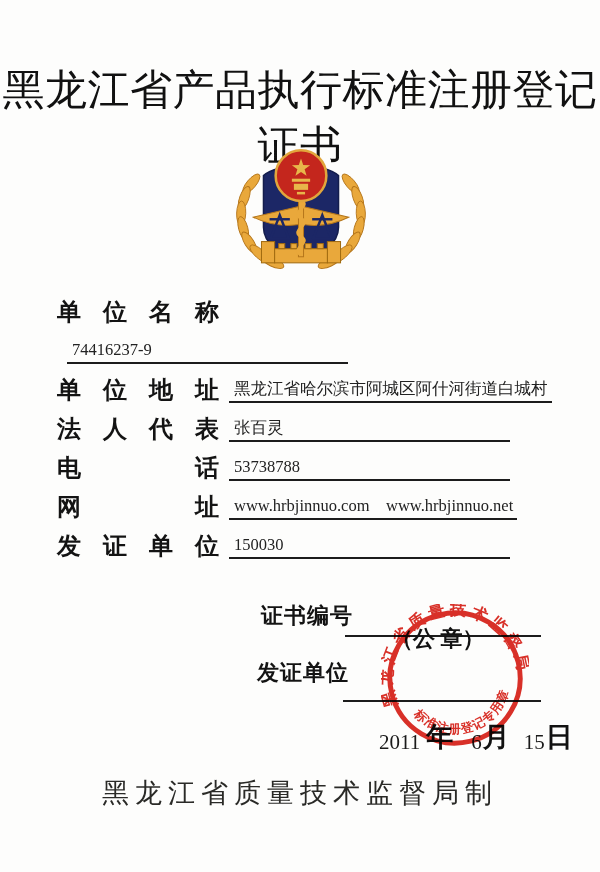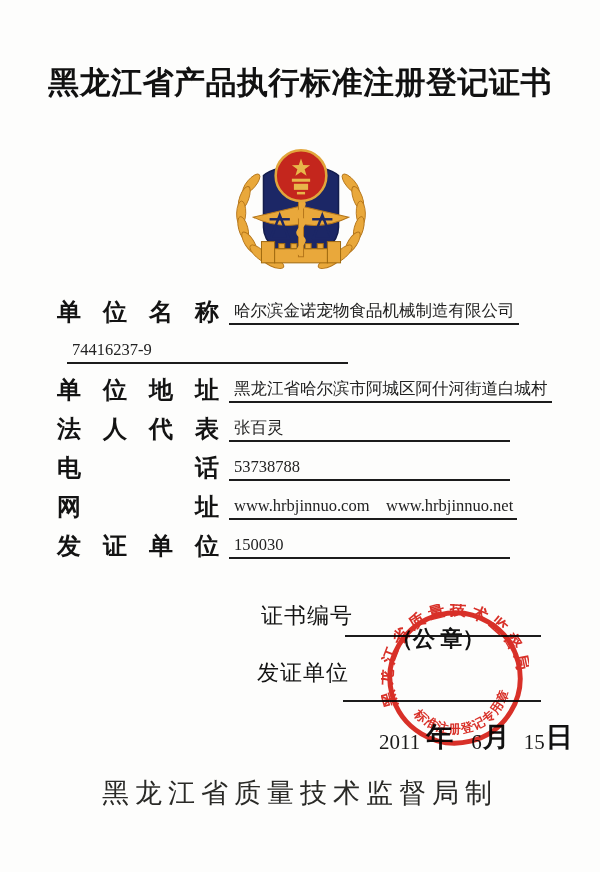--- a/index.html
+++ b/index.html
@@ -10,21 +10,21 @@
     background:#fdfdfc;
     overflow:hidden;
     font-family:"Liberation Serif","DejaVu Serif",serif;
     color:#1a1a1a;
   }
 
   
   .cert-title {
     position:absolute; top:62px; left:0; right:0;
     text-align:center;
-    font-size:31px; font-weight:bold; letter-spacing:0.5px;
+    font-size:42px; font-weight:normal; letter-spacing:0.5px;
     color:#111;
   }
 
   
   .emblem { position:absolute; left:227px; top:130px; width:148px; height:140px; }
 
   
   .fields { position:absolute; left:57px; top:286px; width:500px; }
   .frow { display:flex; align-items:flex-end; height:39px; }
   .flabel {
@@ -37,21 +37,21 @@
     margin-left:10px;
     min-width:272px; width:max-content;
     border-bottom:2px solid #1c1c1c;
     font-size:16.5px; line-height:1.2;
     padding:0 4px 2px 5px;
     white-space:nowrap;
     color:#222;
   }
 
   
-  .blabel { position:absolute; font-size:22px; font-weight:normal; letter-spacing:1px; color:#131313; }
+  .blabel { position:absolute; font-size:22px; font-weight:bold; letter-spacing:1px; color:#131313; }
   .lbl-certno { left:261px; top:601px; }
   .lbl-issuer { left:257px; top:658px; }
   .seal-note  { position:absolute; left:391px; top:624px; font-size:22px; font-weight:bold; color:#131313; z-index:2; }
   .uline { position:absolute; border-top:2px solid #1c1c1c; height:0; }
   .ul-certno { left:345px; top:635px; width:196px; }
   .ul-issuer { left:343px; top:700px; width:198px; }
 
   
   .stamp {
     position:absolute; left:381px; top:604px;
@@ -140,21 +140,20 @@
       <path d="M73,27 l2.2,6.4 6.8,0.2 -5.4,4.1 1.9,6.5 -5.5,-3.9 -5.5,3.9 1.9,-6.5 -5.4,-4.1 6.8,-0.2 Z" fill="#E8B64A"></path>
       <rect x="64" y="47" width="18" height="3" fill="#E8B64A"></rect>
       <rect x="66" y="52" width="14" height="6" fill="#E8B64A"></rect>
       <rect x="69" y="60" width="8" height="2.5" fill="#E8B64A"></rect>
     </g>
   </svg>
 
   <div class="fields">
     <div class="frow">
       <span class="flabel">单位名称</span>
-      <span class="fvalue">哈尔滨金诺宠物食品机械制造有限公司</span>
     </div>
     <div class="frow">
       <span class="fvalue">74416237-9</span>
     </div>
     <div class="frow">
       <span class="flabel">单位地址</span>
       <span class="fvalue">黑龙江省哈尔滨市阿城区阿什河街道白城村</span>
     </div>
     <div class="frow">
       <span class="flabel">法人代表</span>

